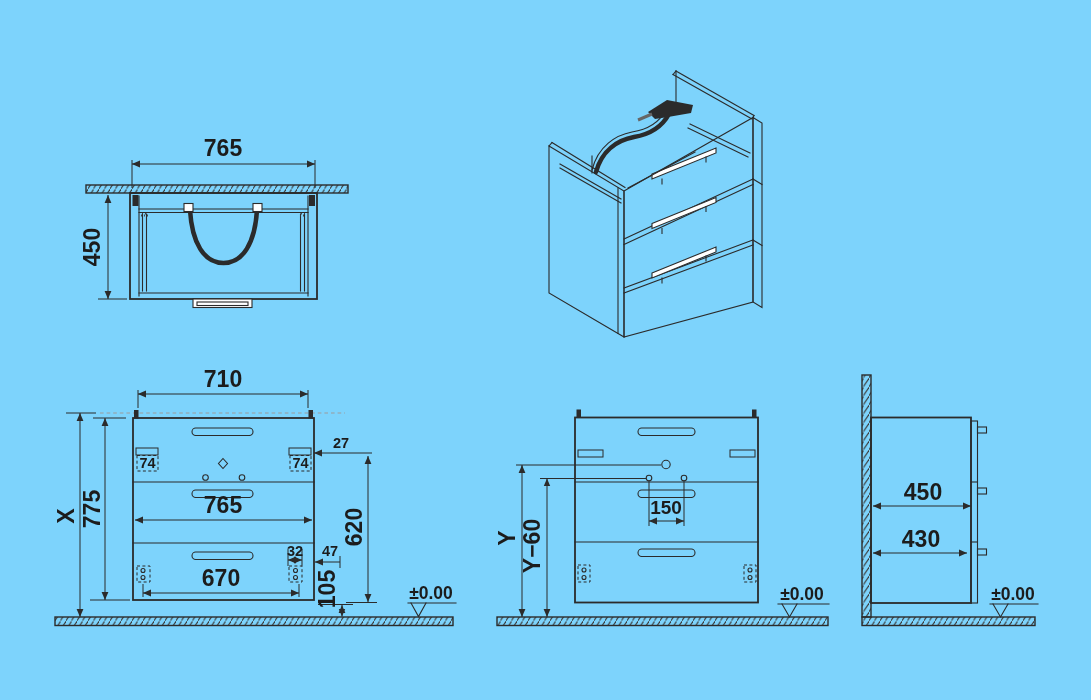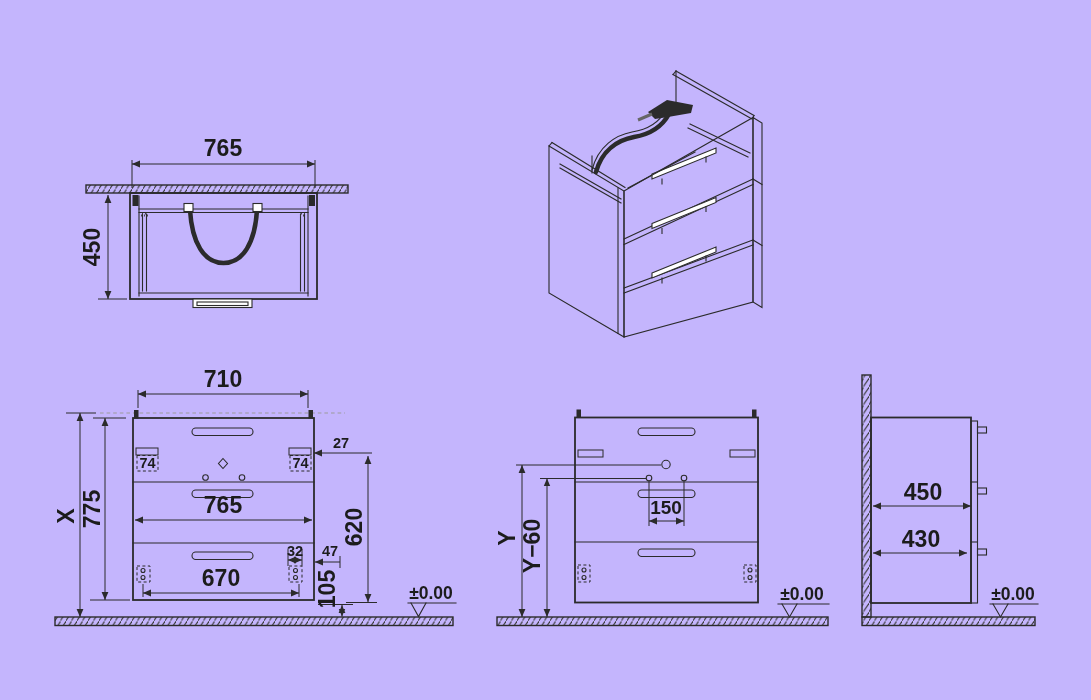--- a/index.html
+++ b/index.html
@@ -1,16 +1,16 @@
 <!DOCTYPE html>
 <html><head>
 <meta charset="utf-8">
 <style>
   html,body{margin:0;padding:0;background:#ffffff;}
-  .stage{width:1091px;height:700px;position:relative;background:#c4b5fd;overflow:hidden;}
+  .stage{width:1091px;height:700px;position:relative;background:#7dd3fc;overflow:hidden;}
   svg{display:block;}
   
   .w2{stroke:#2b2b2b;stroke-width:1.8;fill:none;stroke-linecap:square;}
   .w1{stroke:#2b2b2b;stroke-width:1.1;fill:none;stroke-linecap:square;}
   .dim{stroke:#2b2b2b;stroke-width:1;fill:none;}
   .thick{stroke:#2b2b2b;stroke-width:4.5;fill:none;stroke-linecap:round;}
   .dash{stroke:#2b2b2b;stroke-width:1;stroke-dasharray:3 2.4;fill:none;}
   .dashg{stroke:#9b9b9b;stroke-width:1.2;stroke-dasharray:3.6 3;fill:none;}
   .solidfill{fill:#2b2b2b;stroke:none;}
   .whitefill{fill:#ffffff;}

